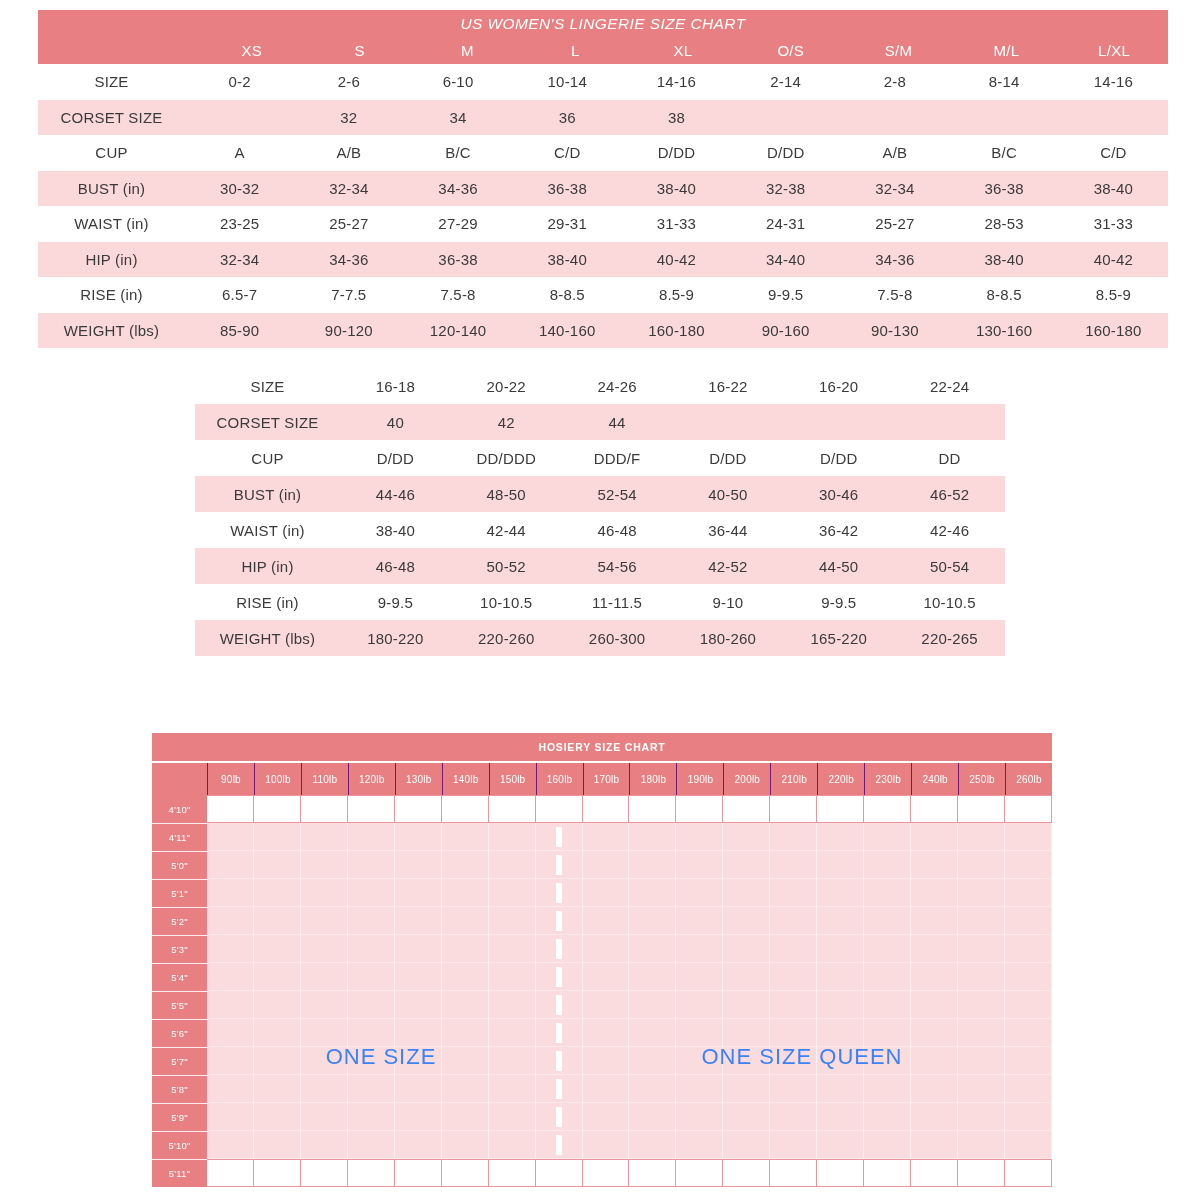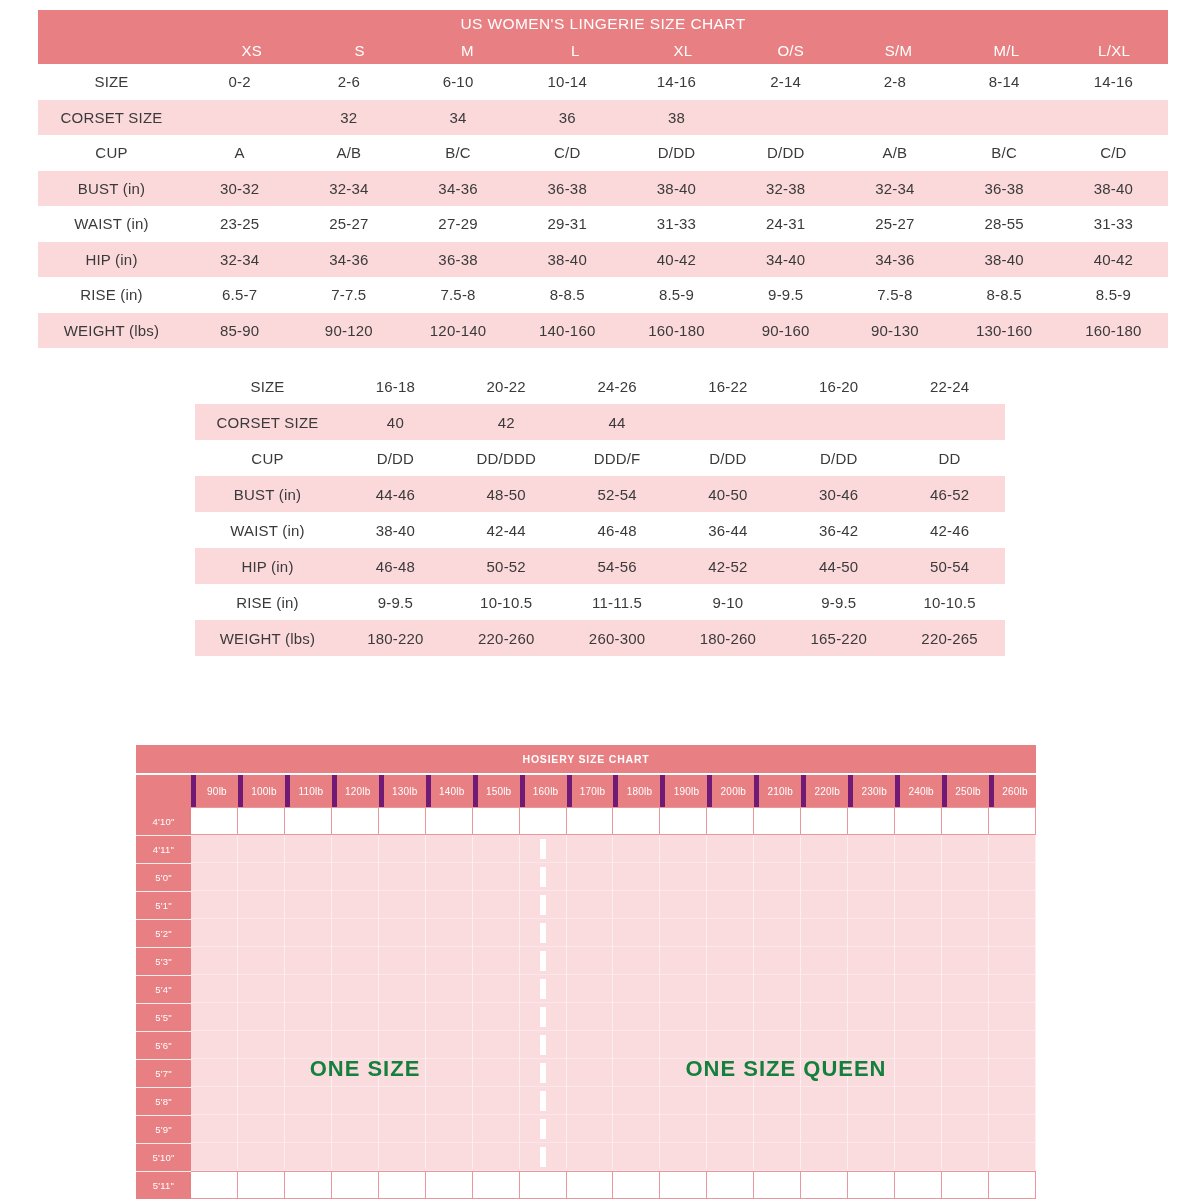--- a/index.html
+++ b/index.html
@@ -8,47 +8,47 @@
     width: 1200px; height: 1200px; position: relative;
     font-family: "Liberation Sans", sans-serif;
     color: #3b3a3a;
   }
 
   
   .chart { position: absolute; }
   .chart-head { background: #e88083; color: #ffffff; }
   .chart-title {
     height: 27px; display: flex; align-items: center; justify-content: center;
-    font-size: 15.5px; letter-spacing: 0.4px;
+    font-size: 15.5px; letter-spacing: 0.4px; font-style: italic;
   }
   .col-heads { display: grid; height: 27px; align-items: center; }
   .col-heads .col-head {
     text-align: center; font-size: 15px; letter-spacing: 0.3px;
   }
   .rows { width: 100%; }
   .trow { display: grid; align-items: center; background: #ffffff; }
   .trow.pink { background: #fbd9db; }
   .trow .cell { text-align: center; font-size: 15px; letter-spacing: 0.2px; }
   .trow .row-label { font-size: 15px; }
   .chart1 .trow { height: 35.5px; }
   .chart2 .trow { height: 36px; }
 
   
-  .hosiery { position: absolute; left: 136px; top: 733px; width: 900px; margin-top: 12px; }
+  .hosiery { position: absolute; left: 152px; top: 733px; width: 900px; }
   .h-title {
     height: 30px; background: #e88083; color: #ffffff;
     display: flex; align-items: center; justify-content: center;
     font-size: 10.5px; letter-spacing: 0.8px; font-weight: bold;
     border-bottom: 2px solid #ffffff;
   }
   .h-heads { display: grid; grid-template-columns: 55px repeat(18, 1fr); height: 32px; }
   .h-heads .h-head {
     background: #e88083; color: #ffffff; font-size: 10px; letter-spacing: 0.2px;
     display: flex; align-items: center; justify-content: center;
-    border-left: 5px solid #701a75;
+    border-left: 1px solid #701a75;
   }
   .h-heads .h-head:first-child { border-left: none; }
   .h-body { position: relative; }
   .hrow { display: grid; grid-template-columns: 55px repeat(18, 1fr); height: 28px; }
   .hrow .h-rowlabel {
     background: #e88083; color: #ffffff; font-size: 9.5px; letter-spacing: 0.2px;
     display: flex; align-items: center; justify-content: center;
     border-top: 1px solid rgba(255,255,255,0.85);
   }
   .hrow:first-child .h-rowlabel { border-top: none; }
@@ -59,21 +59,21 @@
     border-bottom: 1px solid rgba(255,255,255,0.35);
     border-top: none;
   }
   .h-divider {
     position: absolute; width: 6px;
     background: repeating-linear-gradient(to bottom,
       transparent 0 4px, #ffffff 4px 24px, transparent 24px 28px);
   }
   .h-zone-label {
     position: absolute; transform: translate(-50%, -50%);
-    color: #15803d; font-weight: bold; font-size: 22px; letter-spacing: 1px;
+    color: #3b82f6; font-weight: normal; font-size: 22px; letter-spacing: 1px;
     white-space: nowrap;
   }
 </style>
 </head>
 <body>
 
 <div class="chart chart1" style="left:38px; top:10px; width:1130px;">
   <div class="chart-head">
     <div class="chart-title">US WOMEN'S LINGERIE SIZE CHART</div>
     <div class="col-heads" style="grid-template-columns: 147px repeat(9, 1fr); margin-left: 13px;">
@@ -140,21 +140,21 @@
       </div>
       <div class="trow" style="grid-template-columns: 147px repeat(9, 1fr);">
         <div class="cell row-label">WAIST (in)</div>
         <div class="cell">23-25</div>
         <div class="cell">25-27</div>
         <div class="cell">27-29</div>
         <div class="cell">29-31</div>
         <div class="cell">31-33</div>
         <div class="cell">24-31</div>
         <div class="cell">25-27</div>
-        <div class="cell">28-55</div>
+        <div class="cell">28-53</div>
         <div class="cell">31-33</div>
       </div>
       <div class="trow pink" style="grid-template-columns: 147px repeat(9, 1fr);">
         <div class="cell row-label">HIP (in)</div>
         <div class="cell">32-34</div>
         <div class="cell">34-36</div>
         <div class="cell">36-38</div>
         <div class="cell">38-40</div>
         <div class="cell">40-42</div>
         <div class="cell">34-40</div>

